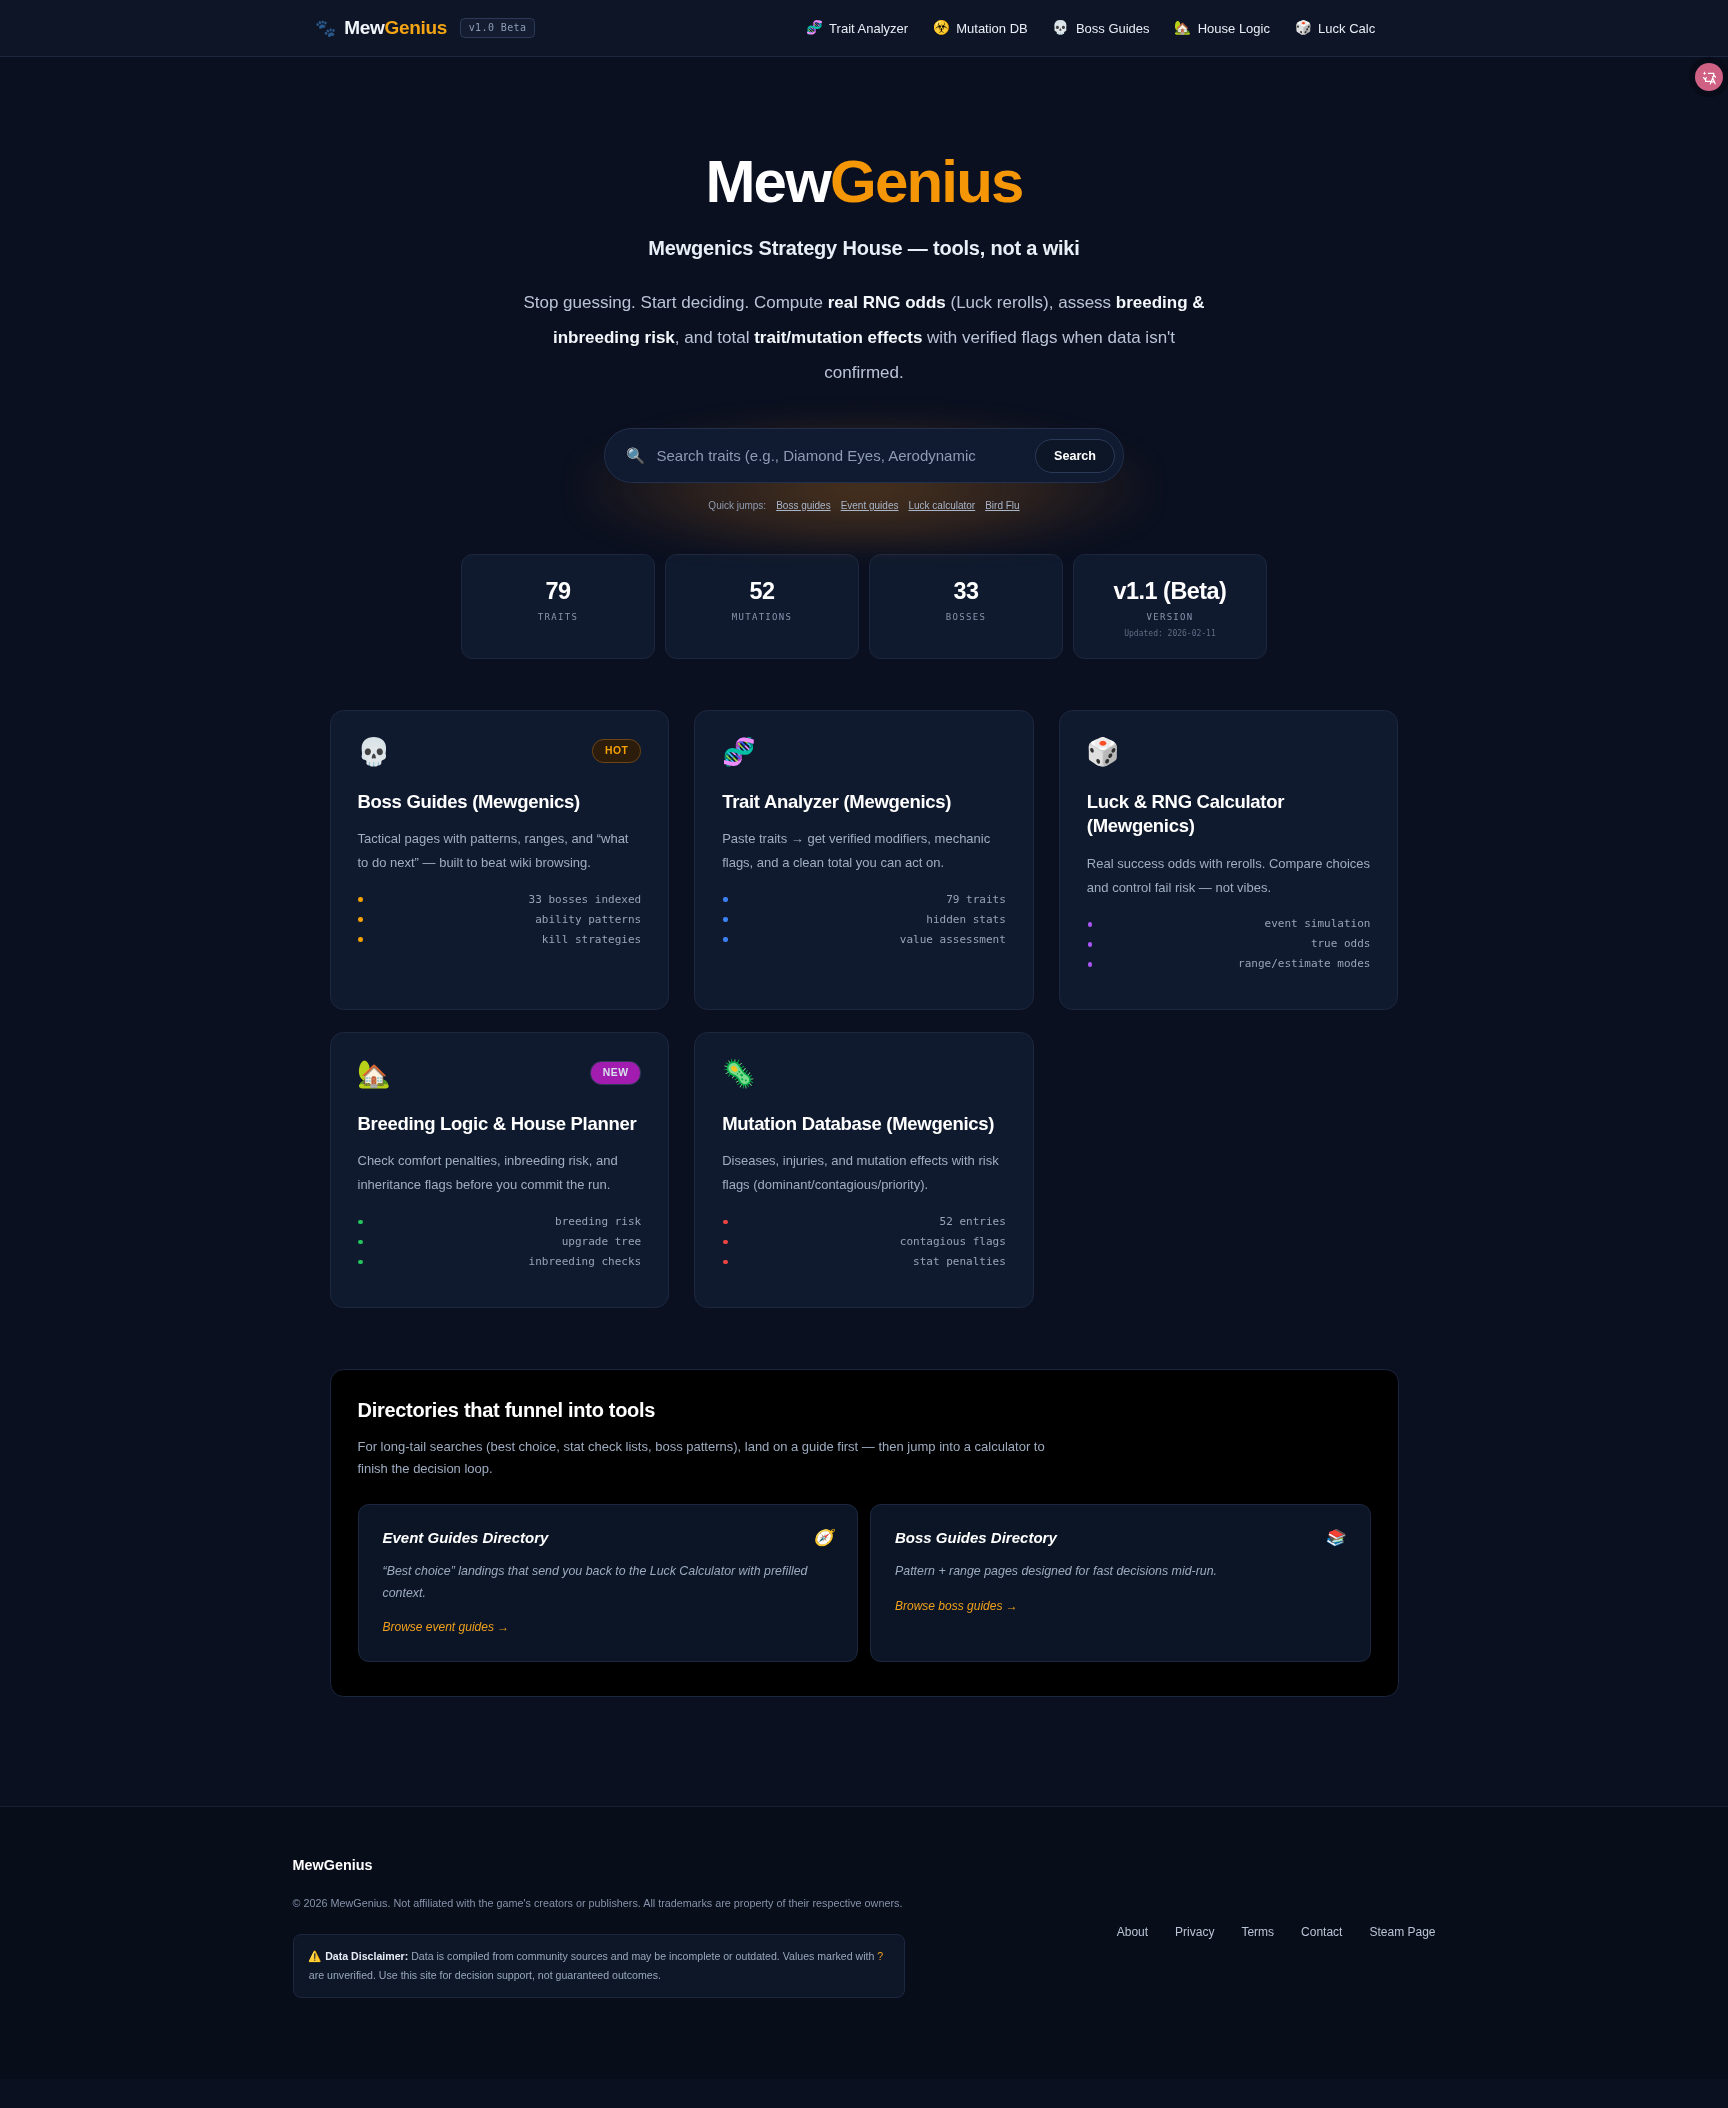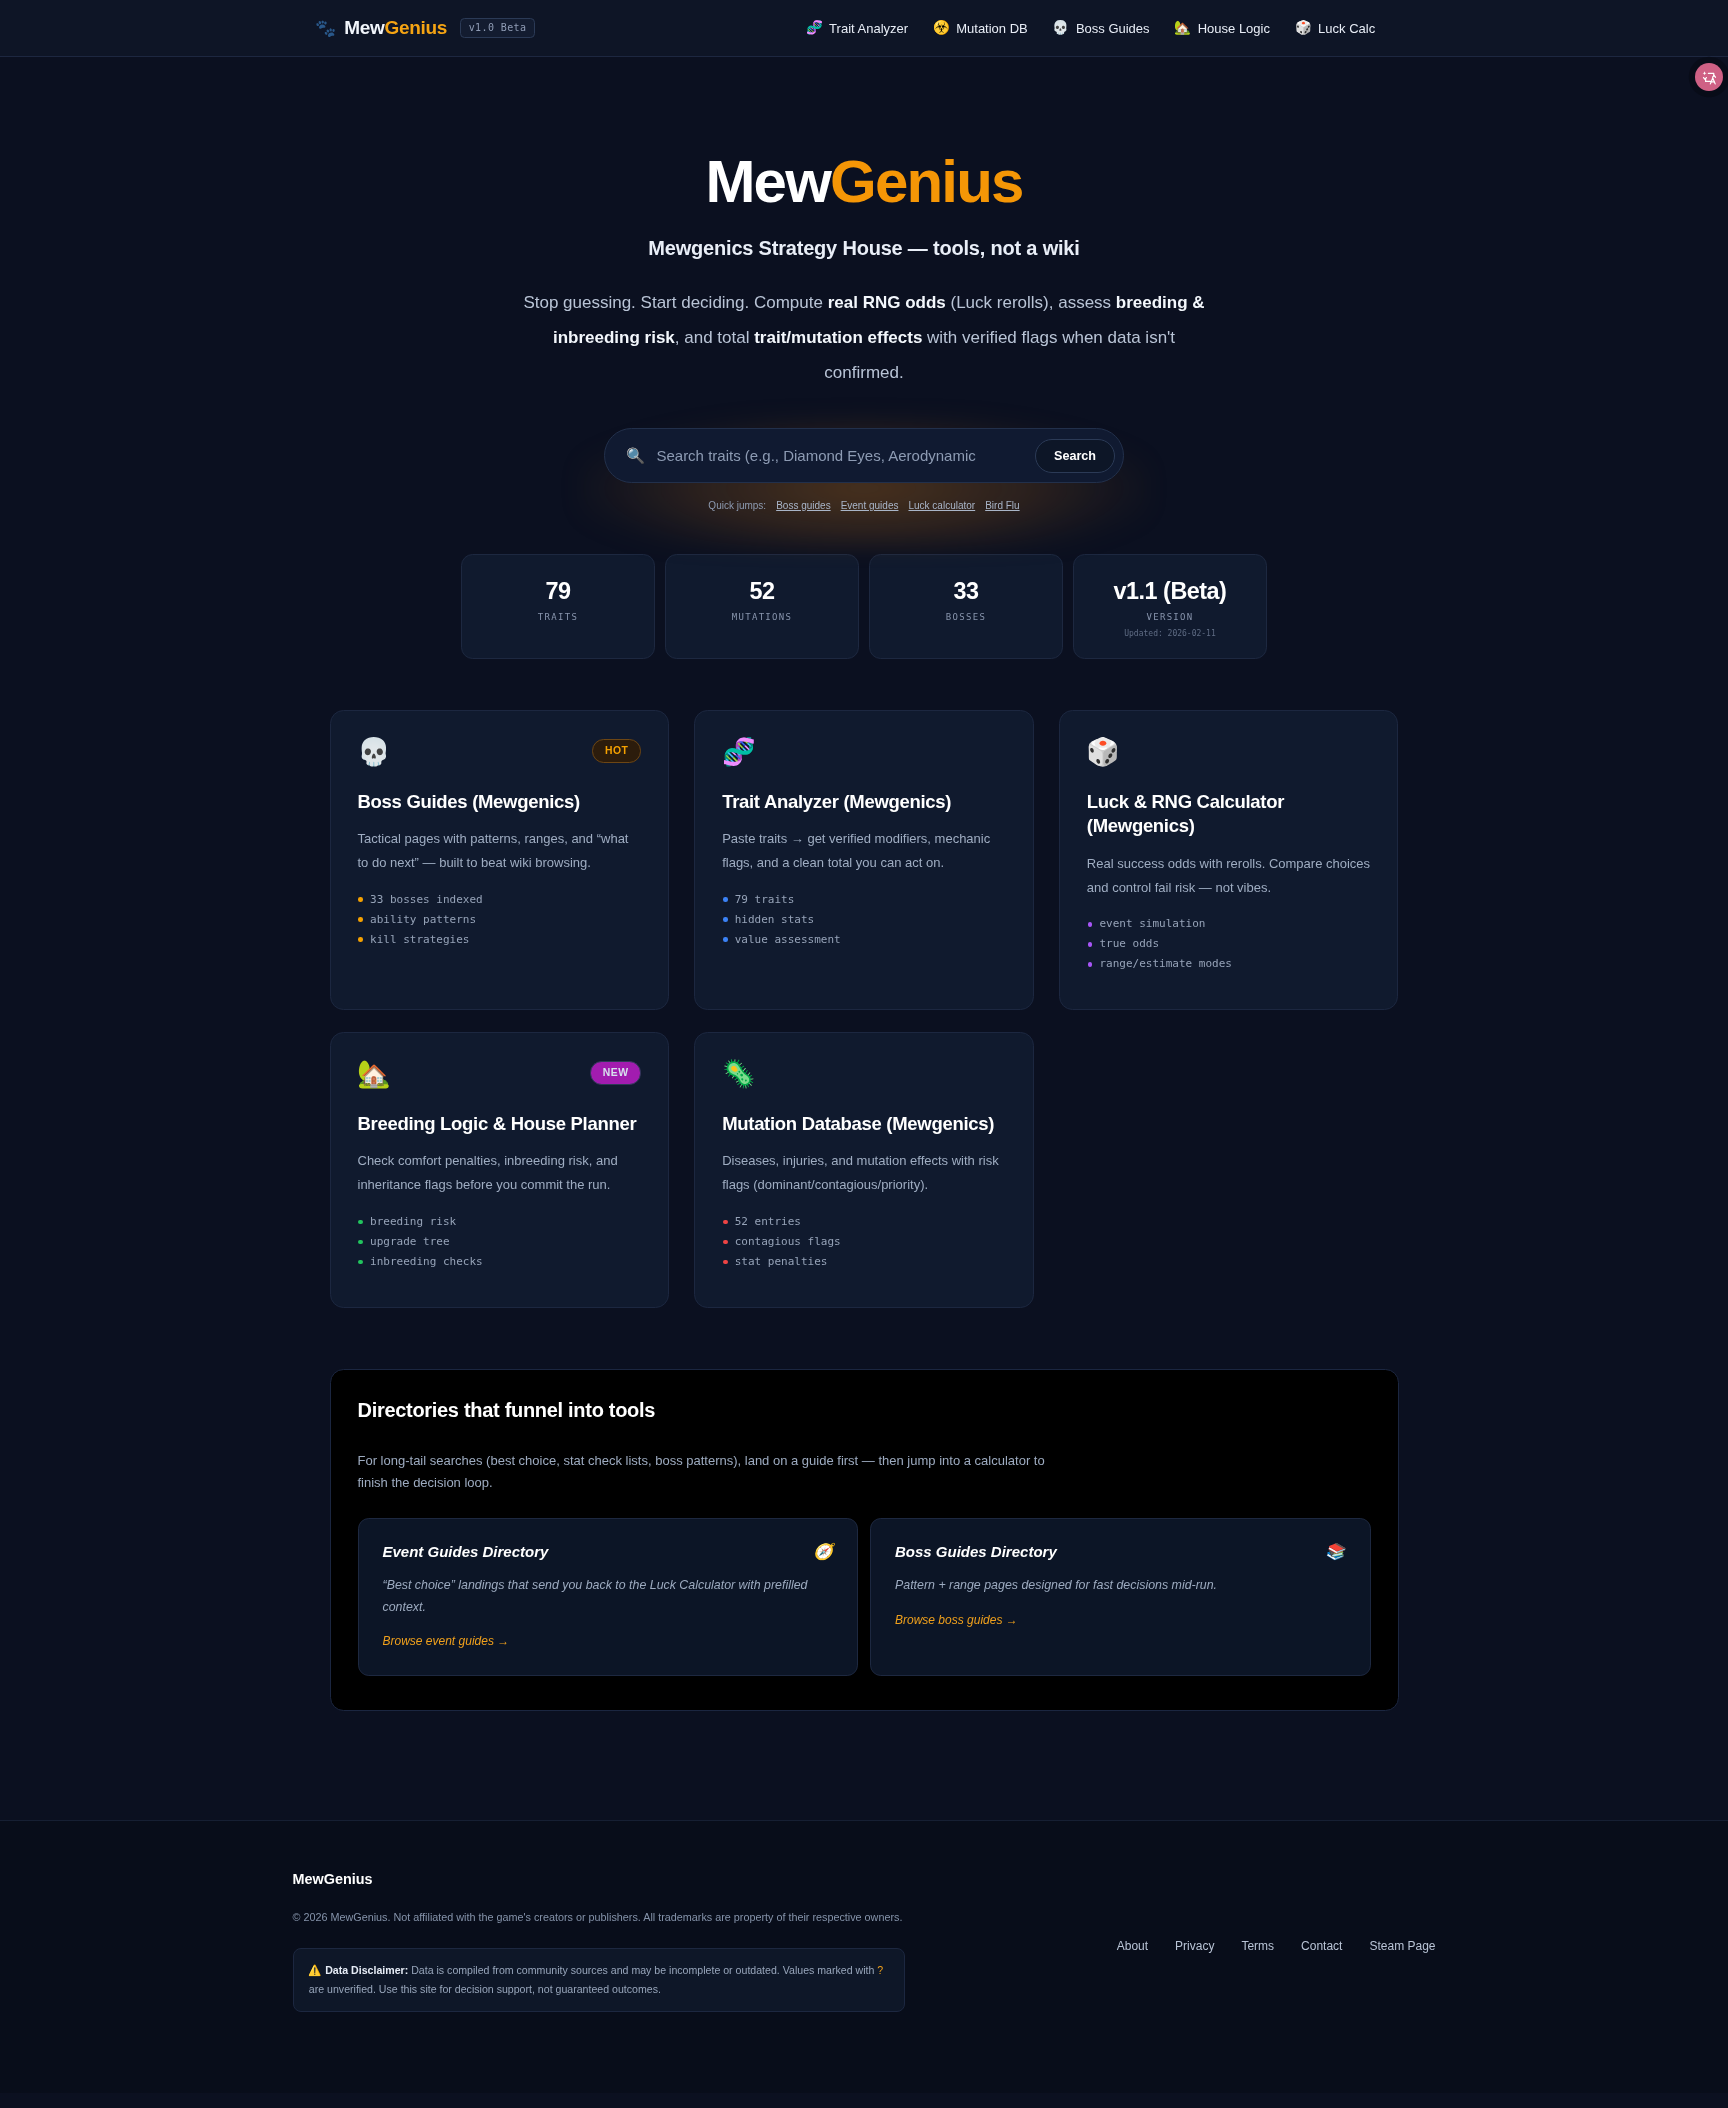--- a/index.html
+++ b/index.html
@@ -227,21 +227,21 @@
     font-weight: bold;
     line-height: 1.33;
     letter-spacing: -0.3px;
   }
   .card .desc {
     margin-top: 12.6px;
     font-size: 13px;
     line-height: 1.84;
     color: #9fadc2;
   }
-  .card ul { margin-top: 19px; list-style: none; }
+  .card ul { margin-top: 19px; list-style: none; text-align: right; }
   .card ul li {
     font-family: "DejaVu Sans Mono", monospace;
     font-size: 11px;
     color: #96a3b8;
     line-height: 1;
     padding: 0 0 9px 12.6px;
     position: relative;
   }
   .card ul li:before {
     content: "";
@@ -264,21 +264,21 @@
   .dirs {
     width: 1069px;
     margin: 61px auto 0;
     background: #000000;
     border: 0.9px solid #1b2640;
     border-radius: 13.5px;
     padding: 29px 27px 34px;
   }
   .dirs h2 { font-size: 20px; color: #ffffff; font-weight: bold; letter-spacing: -0.3px; }
   .dirs .lead {
-    margin-top: 28px;
+    margin-top: 14px;
     font-size: 13px;
     line-height: 1.72;
     color: #9dabc0;
     max-width: 720px;
   }
   .dir-grid { margin-top: 23.4px; display: grid; grid-template-columns: 1fr 1fr; gap: 12px; font-style: italic; }
   .dir-card {
     background: #0c1526;
     border: 0.9px solid #1d2840;
     border-radius: 10.8px;

